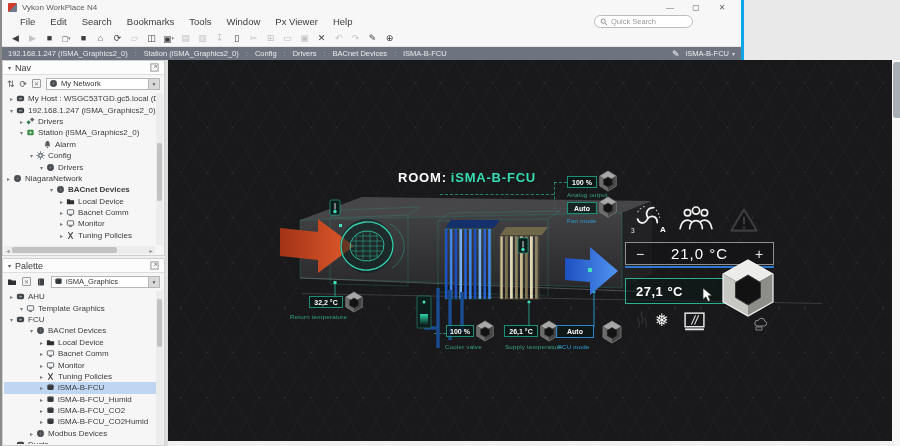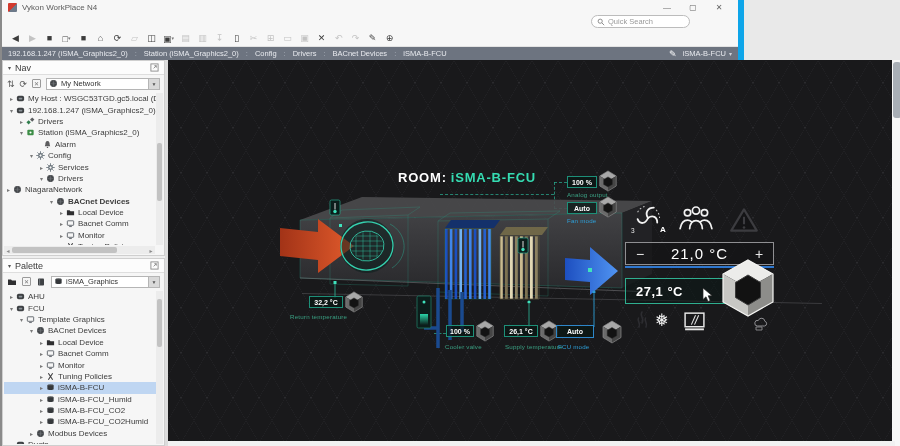--- a/index.html
+++ b/index.html
@@ -1,19 +1,19 @@
 <!DOCTYPE html>
 <html><head>
 <meta charset="utf-8">
 <style>
   * { margin:0; padding:0; box-sizing:border-box; }
   html,body { width:900px; height:446px; overflow:hidden; background:#e9e9e9;
     font-family:"Liberation Sans","DejaVu Sans",sans-serif; }
   .app { position:relative; width:744px; height:446px; background:#f7f7f7;
-    border-left:2px solid #8a8a8a; border-right:6px solid #0ea5e9; }
+    border-left:2px solid #8a8a8a; border-right:3px solid #0ea5e9; }
 
   
   .titlebar { height:14px; background:#f7f7f7; display:flex; align-items:center; padding:0 6px; }
   .appico { width:9px; height:9px; background:linear-gradient(135deg,#d23a2e 55%,#6d7a8a 55%); border-radius:1px; margin-right:5px; }
   .apptitle { font-size:8px; color:#5a5a5a; flex:1; }
   .winbtn { width:26px; text-align:center; font-size:8px; color:#666; cursor:default; }
   .menubar { height:15px; display:flex; align-items:center; padding-left:18px; position:relative; }
   .mitem { font-size:9.5px; color:#3c3c3c; margin-right:15px; }
   .qsearch { position:absolute; right:48px; top:1px; width:99px; height:13px; border:1px solid #bcbcbc;
     border-radius:7px; background:#fff; display:flex; align-items:center; padding:0 5px; gap:3px; }
@@ -189,20 +189,30 @@
 
   <div class="titlebar">
     <span class="appico"></span>
     <span class="apptitle">Vykon WorkPlace N4</span>
     <span class="winbtn">—</span>
     <span class="winbtn">▢</span>
     <span class="winbtn">✕</span>
   </div>
 
   <div class="menubar">
+    <span id="menu-items" style="display:flex;">
+        <span class="mitem">File</span>
+        <span class="mitem">Edit</span>
+        <span class="mitem">Search</span>
+        <span class="mitem">Bookmarks</span>
+        <span class="mitem">Tools</span>
+        <span class="mitem">Window</span>
+        <span class="mitem">Px Viewer</span>
+        <span class="mitem">Help</span>
+      </span>
     <div class="qsearch">
       <svg width="8" height="8" viewBox="0 0 10 10">
           <circle cx="4" cy="4" r="2.6" fill="none" stroke="#8a8a8a" stroke-width="1.2"></circle>
           <line x1="6" y1="6" x2="9" y2="9" stroke="#8a8a8a" stroke-width="1.2"></line>
         </svg>
       <span>Quick Search</span>
     </div>
   </div>
 
   <div class="toolbar" id="toolbar-row">
@@ -310,27 +320,20 @@
             <span class="tl">Alarm</span>
           </div>
           <div class="trow" style="padding-left: 23px;">
             <span class="tw">▾</span>
             <svg class="ti">
               <use href="#i-gear"></use>
             </svg>
             <span class="tl">Config</span>
           </div>
           <div class="trow" style="padding-left: 33px;">
-            <span class="tw">▸</span>
-            <svg class="ti">
-              <use href="#i-gear"></use>
-            </svg>
-            <span class="tl">Services</span>
-          </div>
-          <div class="trow" style="padding-left: 33px;">
             <span class="tw">▾</span>
             <svg class="ti">
               <use href="#i-globe"></use>
             </svg>
             <span class="tl">Drivers</span>
           </div>
           <div class="trow" style="">
             <span class="tw">▸</span>
             <svg class="ti">
               <use href="#i-globe"></use>
@@ -408,33 +411,33 @@
         </span>
       </div>
       <div class="tree" id="palette-tree">
           <div class="trow" style="padding-left: 3px;">
             <span class="tw">▸</span>
             <svg class="ti">
               <use href="#i-host"></use>
             </svg>
             <span class="tl">AHU</span>
           </div>
+          <div class="trow" style="padding-left: 13px;">
+            <span class="tw">▾</span>
+            <svg class="ti">
+              <use href="#i-monitor"></use>
+            </svg>
+            <span class="tl">Template Graphics</span>
+          </div>
           <div class="trow" style="padding-left: 3px;">
             <span class="tw">▾</span>
             <svg class="ti">
               <use href="#i-host"></use>
             </svg>
             <span class="tl">FCU</span>
-          </div>
-          <div class="trow" style="padding-left: 13px;">
-            <span class="tw">▾</span>
-            <svg class="ti">
-              <use href="#i-monitor"></use>
-            </svg>
-            <span class="tl">Template Graphics</span>
           </div>
           <div class="trow" style="padding-left: 23px;">
             <span class="tw">▾</span>
             <svg class="ti">
               <use href="#i-globe"></use>
             </svg>
             <span class="tl">BACnet Devices</span>
           </div>
           <div class="trow" style="padding-left: 33px;">
             <span class="tw">▸</span>

